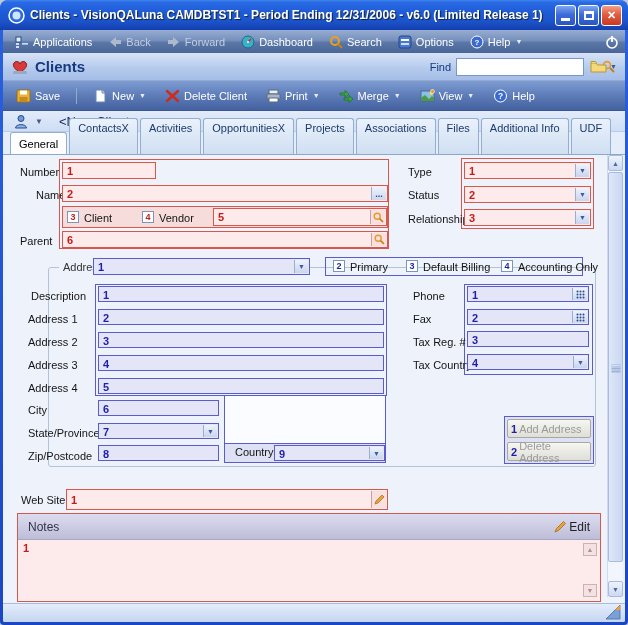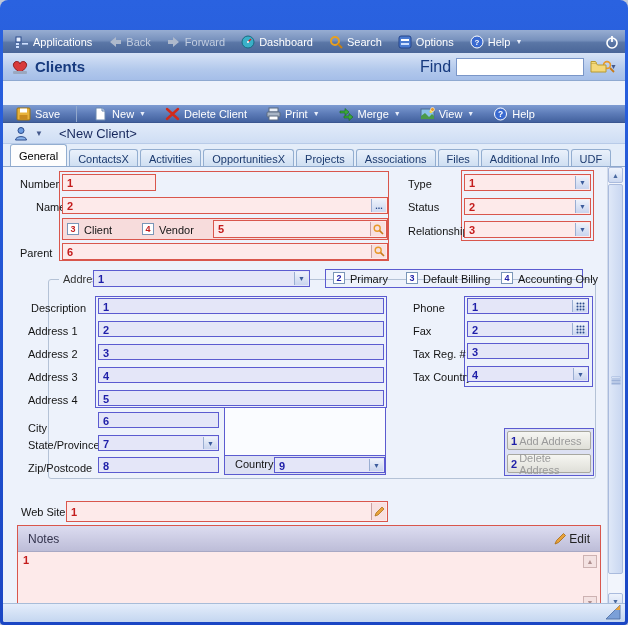--- a/index.html
+++ b/index.html
@@ -33,45 +33,45 @@
 
   
   .panel { position:absolute; left:3px; right:3px; top:53px; bottom:3px;
     background:#edf2fb; border-radius:0 0 2px 2px; overflow:hidden; }
 
   .clients-header { height:28px; background:linear-gradient(#d7e3f6,#b3c9ec 60%,#a5bee8);
     border-bottom:1px solid #8fa9d0; display:flex; align-items:center; padding:0 8px; }
   .clients-header .hicon { width:18px; height:16px; margin-right:6px; }
   .clients-title { color:#173a7e; font-size:15px; font-weight:bold; flex:0 0 auto; }
   .hspacer { flex:1; }
-  .find-label { font-size:16px; color:#173a7e; margin-right:5px; }
+  .find-label { font-size:11px; color:#173a7e; margin-right:5px; }
   .find-box { width:128px; height:18px; background:#fff; border:1px solid #7a96c8; display:flex; align-items:center; }
   .find-input { flex:1; border:none; outline:none; height:14px; font-size:11px; padding-left:3px; background:transparent; }
   .find-mag { width:18px; height:16px; display:flex; align-items:center; justify-content:center; }
   .folder-btn { display:flex; align-items:center; margin-left:6px; gap:2px; }
 
   
-  .toolbar { height:18px; background:linear-gradient(#7e9cd2,#5d7cb8 50%,#42619e);
-    border-bottom:1px solid #3a5690; display:flex; align-items:center; padding:0 8px; gap:9px;margin-top:24px; }
+  .toolbar { height:30px; background:linear-gradient(#7e9cd2,#5d7cb8 50%,#42619e);
+    border-bottom:1px solid #3a5690; display:flex; align-items:center; padding:0 8px; gap:9px; }
   .titem { display:flex; align-items:center; gap:4px; color:#fff; font-size:11px; padding:2px 5px; white-space:nowrap; }
   .tsep { width:1px; height:16px; background:#92a8cc; margin:0 2px; }
   .tcaret { font-size:7px; color:#e8eefa; margin-left:1px; }
   .ticon { width:15px; height:14px; flex:0 0 auto; }
 
   
   .record-row { height:21px; background:linear-gradient(#e2ebf9,#cfdef4); border-bottom:1px solid #b8cbe8;
     display:flex; align-items:center; padding:0 10px; gap:4px; }
   .record-title { color:#17285c; font-size:13px; margin-left:12px; }
   .rcaret { font-size:8px; color:#44598c; }
 
   
   .tabbar { height:23px; border-bottom:1px solid #8ea8cc; display:flex; align-items:flex-end; padding-left:7px; background:#e4edf9; }
   .tab { font-size:11px; color:#1c3a6e; background:linear-gradient(#eaf1fb,#cfdff2);
     border:1px solid #93aed0; border-bottom:none; border-radius:3px 3px 0 0;
-    padding:3px 8px 3px 8px; margin-right:2px; height:17px; white-space:nowrap; }
+    padding:3px 8px 3px 8px; margin-right:2px; height:36px; white-space:nowrap; }
   .tab.active { background:#fdfdfd; color:#000; height:22px; padding-top:5px; position:relative; z-index:2; }
 
   
   .content { position:relative; height:360px; background:#edf2fb; }
   .lbl { position:absolute; font-size:11px; color:#141414; white-space:nowrap; }
   .grpR { position:absolute; border:1px solid #d9564c; }
   .grpB { position:absolute; border:1px solid #5b5bd0; }
   .fieldR, .fieldB { position:absolute; font-weight:bold; font-size:11px; }
   .fieldR { background:#fdeaea; border:1px solid #d9564c; color:#c41c1c; }
   .fieldB { background:#e4e6f8; border:1px solid #5b5bd0; color:#1f1fa8; }
@@ -114,20 +114,36 @@
   
   .statusbar { position:absolute; left:0; right:0; bottom:0; height:19px;
     background:linear-gradient(#e4edfb,#c4d6f0); border-top:1px solid #a8bcd8; }
   .grip { position:absolute; right:4px; bottom:2px; }
 </style>
 </head>
 <body>
 
 <div id="window">
 
+  <div class="titlebar">
+    <svg class="app-ico" viewBox="0 0 17 17">
+      <circle cx="8.5" cy="8.5" r="7.5" fill="#2a6ae0" stroke="#fff" stroke-width="1.5"></circle>
+      <circle cx="8.5" cy="8.5" r="4" fill="#cfe2ff"></circle>
+    </svg>
+    <div class="title-text">Clients - VisionQALuna CAMDBTST1 - Period Ending 12/31/2006 - v6.0 (Limited Release 1)</div>
+    <div class="winbtns">
+      <div class="wbtn">
+          <span class="minbar"></span>
+        </div>
+      <div class="wbtn">
+          <span class="maxbox"></span>
+        </div>
+      <div class="wbtn close">✕</div>
+    </div>
+  </div>
 
   <div class="menubar">
     <div class="mitem">
       <svg class="micon" viewBox="0 0 14 14">
           <rect x="1" y="2" width="5" height="5" fill="#e8f0ff" stroke="#2a4a8a"></rect>
           <rect x="1" y="8" width="3" height="2" fill="#cfe0ff"></rect>
           <rect x="1" y="11" width="3" height="2" fill="#cfe0ff"></rect>
           <rect x="7" y="8" width="6" height="1.6" fill="#cfe0ff"></rect>
         </svg>
       <span>Applications</span>
@@ -377,21 +393,21 @@
       <div class="fieldB" style="left:95px; top:200px; width:286px; height:16px;">
           <span class="fval">4</span>
         </div>
       <div class="lbl" style="left:25px; top:227px;">Address 4</div>
       <div class="fieldB" style="left:95px; top:223px; width:286px; height:16px;">
           <span class="fval">5</span>
         </div>
 
       <div class="whitebox" style="left:221px; top:240px; width:162px; height:49px;"></div>
 
-      <div class="lbl" style="left:25px; top:255px;text-align:center;">City</div>
+      <div class="lbl" style="left:25px; top:249px;text-align:center;">City</div>
       <div class="fieldB" style="left:95px; top:245px; width:121px; height:16px;">
           <span class="fval">6</span>
         </div>
       <div class="lbl" style="left:25px; top:272px;">State/Province</div>
       <div class="fieldB" style="left:95px; top:268px; width:121px; height:16px;">
         <span class="fval">7</span>
         <span class="dda">▼</span>
       </div>
       <div class="lbl" style="left:25px; top:295px;">Zip/Postcode</div>
       <div class="fieldB" style="left:95px; top:290px; width:121px; height:16px;">

